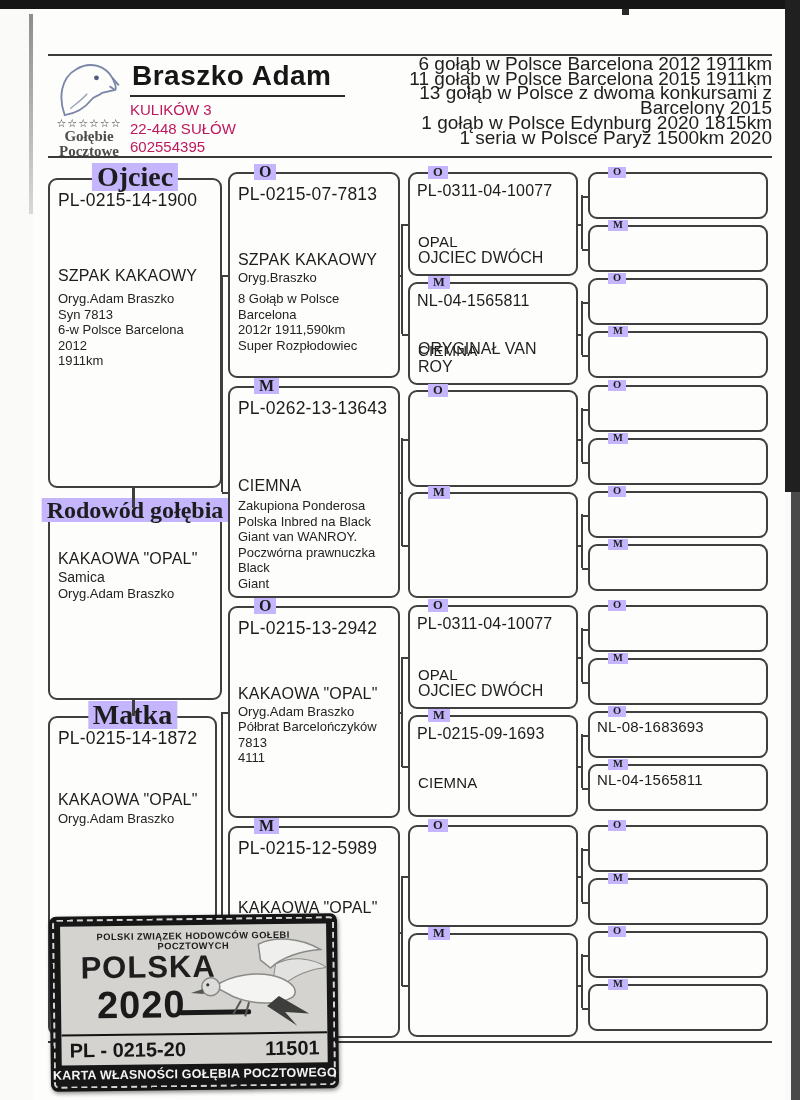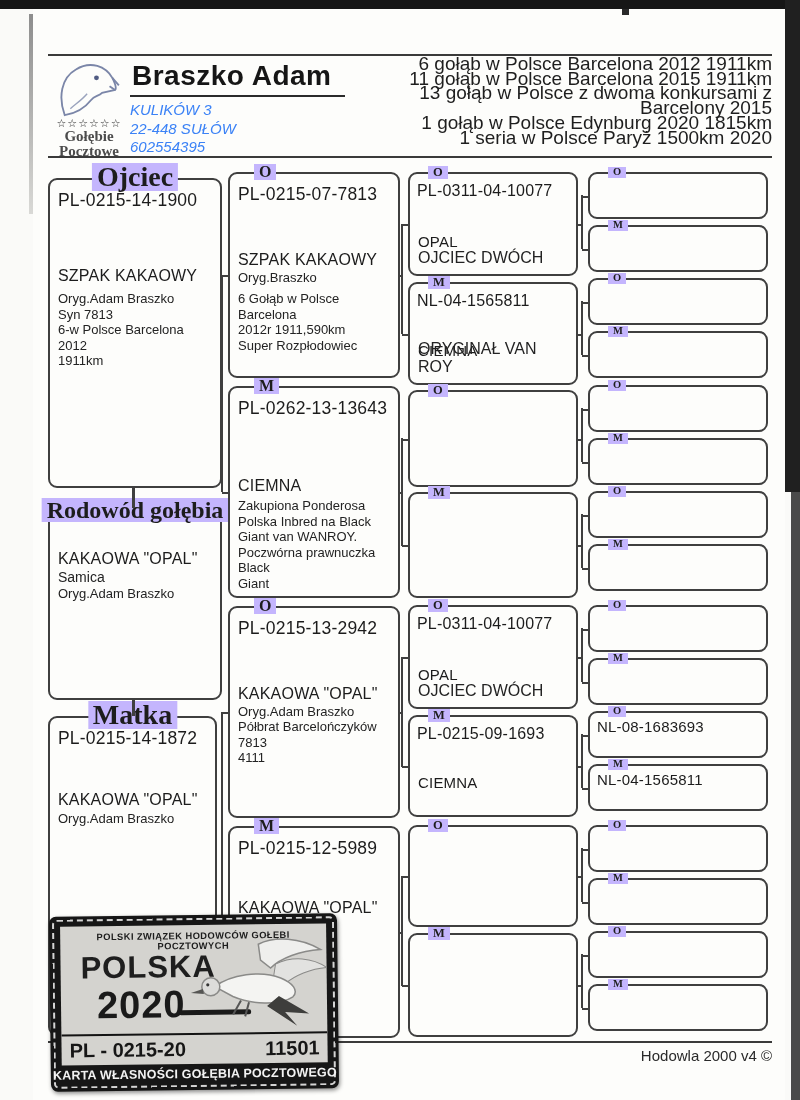--- a/index.html
+++ b/index.html
@@ -18,21 +18,21 @@
 
   
   .logo { position:absolute; left:52px; top:62px; width:74px; text-align:center; }
   .logo svg { display:block; margin:0 auto; }
   .logo .stars { font-size:11px; letter-spacing:1px; color:#333; line-height:11px; }
   .logo .lg1, .logo .lg2 { font-family:"Liberation Serif", serif; font-weight:bold;
                            font-size:15px; color:#4c4c4c; line-height:15px; }
   .owner { position:absolute; left:130px; top:60px; }
   .owner h1 { font-size:28px; font-weight:bold; color:#161616; letter-spacing:0.5px;
               border-bottom:2.5px solid #2b2b2b; padding:0 14px 3px 2px; display:inline-block; }
-  .owner .addr { font-size:15px; line-height:18.5px; margin-top:4px; color:#3b82f6;font-style:italic; }
+  .owner .addr { font-size:15px; line-height:18.5px; margin-top:4px; color:#be185d; }
   .achievements { position:absolute; left:400px; top:57px; width:372px; text-align:right;
                   font-size:19px; line-height:14.7px; color:#1e1e1e; }
 
   
   .pbox { position:absolute; border:2px solid #3f3f3f; border-radius:9px; background:transparent; }
   .boxlabel { position:absolute; background:#c4b5fd; padding:0 5px; font-family:"Liberation Serif", serif;
               font-weight:bold; color:#1d1d1d; line-height:1; }
   .lab-big   { left:50%; transform:translateX(-50%); top:-17px; font-size:28px; }
   .lab-med   { left:50%; transform:translateX(-50%); top:-12px; font-size:24px; white-space:nowrap; }
   .g2lab { left:24px; top:-10px; font-size:16px; }
@@ -150,21 +150,21 @@
 
   <div class="vline" style="left:132px; top:488px; height:20px; width:3px;"></div>
   <div class="vline" style="left:132px; top:700px; height:16px; width:3px;"></div>
 
   <div class="pbox g2box" style="left:228px; top:172px; width:172px; height:206px;">
     <span class="boxlabel g2lab">O</span>
     <div class="ring">PL-0215-07-7813</div>
     <div class="bname">SZPAK KAKAOWY</div>
     <div class="bsub">Oryg.Braszko</div>
     <div class="blines">
-      <div>6  Gołąb w Polsce Barcelona</div>
+      <div>8  Gołąb w Polsce Barcelona</div>
       <div>2012r 1911,590km</div>
       <div>Super Rozpłodowiec</div>
     </div>
   </div>
 
   <div class="pbox g2box" style="left:228px; top:386px; width:172px; height:212px;">
     <span class="boxlabel g2lab">M</span>
     <div class="ring">PL-0262-13-13643</div>
     <div class="bname" style="margin-top:58px;">CIEMNA</div>
     <div class="blines" style="padding-top:3px;">
@@ -307,21 +307,20 @@
   <div class="vline" style="left:581px; top:195px; height:54px;"></div>
   <div class="vline" style="left:581px; top:301px; height:54px;"></div>
   <div class="vline" style="left:581px; top:408px; height:54px;"></div>
   <div class="vline" style="left:581px; top:514px; height:54px;"></div>
   <div class="vline" style="left:581px; top:628px; height:54px;"></div>
   <div class="vline" style="left:581px; top:734px; height:54px;"></div>
   <div class="vline" style="left:581px; top:848px; height:54px;"></div>
   <div class="vline" style="left:581px; top:954px; height:54px;"></div>
 
   <div class="rule" style="left:48px; top:1041px; width:724px; height:2px;"></div>
-  <div class="footer">Hodowla 2000 v4 ©</div>
 
   <div class="stamp">
     <div class="stitch"></div>
     <div class="stamp-photo">
       <div class="fed">POLSKI ZWIĄZEK HODOWCÓW GOŁĘBI POCZTOWYCH</div>
       <div class="country">POLSKA</div>
       <div class="year">2020</div>
       <div class="penline"></div>
       <svg class="stamp-pigeon" width="150" height="100" viewBox="0 0 150 100">
         <path d="M78,10 C95,2 120,4 140,16 C120,17 100,24 90,34 L80,26 Z" fill="#efefed" stroke="#8a8a88" stroke-width="1.5"></path>

